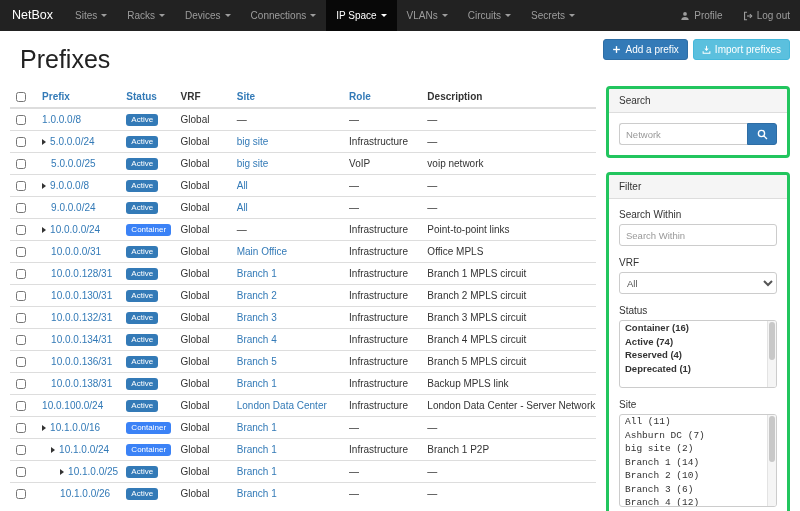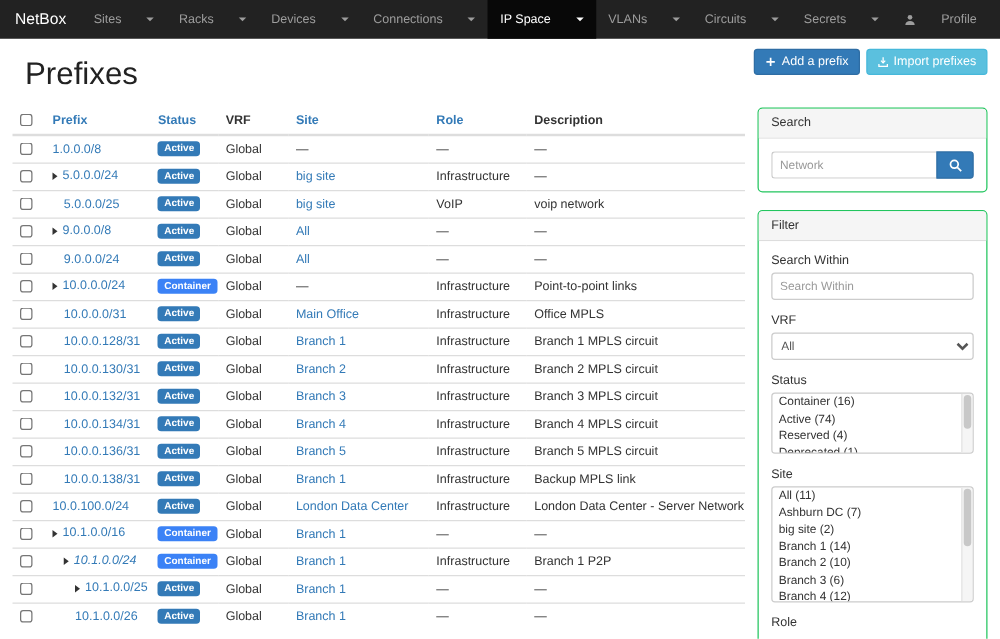--- a/index.html
+++ b/index.html
@@ -3,21 +3,21 @@
 <meta charset="utf-8">
 <style>
   * { box-sizing: border-box; margin: 0; padding: 0; }
   html,body { width: 800px; height: 511px; overflow: hidden; background: #fff;
     font-family: "Liberation Sans", "DejaVu Sans", sans-serif; color: #333; }
 
   
   .navbar { height: 31px; background: #222; display: flex; align-items: stretch; font-size: 10px; }
   .brand { color: #fff; font-size: 12.5px; line-height: 31px; padding: 0 12px; cursor: pointer; }
   .nav-left { display: flex; }
-  .nav-item { display: flex; align-items: center; gap: 20px; padding: 0 10px; color: #9d9d9d; cursor: pointer; white-space: nowrap; }
+  .nav-item { display: flex; align-items: center; gap: 4px; padding: 0 10px; color: #9d9d9d; cursor: pointer; white-space: nowrap; }
   .nav-item.active { background: #080808; color: #fff; }
   .caret-down { width: 0; height: 0; border-left: 3.5px solid transparent; border-right: 3.5px solid transparent; border-top: 3.5px solid currentColor; display: inline-block; }
   .nav-right { margin-left: auto; display: flex; }
   .nav-icon { width: 10px; height: 10px; }
 
   
   .content { position: relative; padding: 6px 10px 0 10px; }
   .actions { position: absolute; top: 8px; right: 10px; display: flex; gap: 5px; }
   .btn { display: flex; align-items: center; gap: 4px; font-size: 10px; color: #fff; border: 1px solid; border-radius: 3px; padding: 4px 8px; cursor: pointer; font-family: inherit; }
   .btn-add { background: #337ab7; border-color: #2e6da4; }
@@ -32,40 +32,40 @@
 
   
   table { width: 100%; border-collapse: collapse; font-size: 10px; table-layout: fixed; }
   th { text-align: left; font-weight: bold; padding: 5px 6px; border-bottom: 2px solid #ddd; color: #333; white-space: nowrap; }
   th.sortable { color: #337ab7; cursor: pointer; }
   td { padding: 3px 6px; border-top: 1px solid #ddd; height: 22px; vertical-align: middle; white-space: nowrap; overflow: hidden; }
   a { text-decoration: none; color: inherit; }
   .lnk { color: #337ab7; cursor: pointer; }
   .indent { display: inline-flex; align-items: center; }
   .caret-right { display: inline-block; width: 0; height: 0; border-top: 3.5px solid transparent; border-bottom: 3.5px solid transparent; border-left: 4.5px solid #333; margin-right: 4px; cursor: pointer; }
-  .badge { display: inline-block; padding: 2px 5px; border-radius: 3px; color: #fff; font-size: 8px; font-weight: bold; line-height: 1; }
+  .badge { display: inline-block; padding: 2px 5px; border-radius: 3px; color: #fff; font-size: 8px; font-weight: normal; line-height: 1; }
   .st-active { background: #337ab7; }
   .st-container { background: #3b82f6; }
   input[type="checkbox"] { width: 10px; height: 10px; cursor: pointer; vertical-align: middle; }
 
   
-  .panel { border: 1px solid #22c55e; border-radius: 4px; margin-bottom: 14px; background: #fff; }
+  .panel { border: 3px solid #22c55e; border-radius: 4px; margin-bottom: 14px; background: #fff; }
   .panel-heading { background: #f5f5f5; border-bottom: 1px solid #ddd; padding: 6px 10px; font-size: 10px; color: #333; border-radius: 3px 3px 0 0; }
   .panel-body { padding: 10px; }
   .input-group { display: flex; }
   .form-input { width: 100%; height: 22px; border: 1px solid #ccc; border-radius: 3px; padding: 0 6px; font-size: 9.5px; color: #555; font-family: inherit; background: #fff; }
   .form-input::placeholder { color: #999; }
   .input-group .form-input { flex: 1; min-width: 0; border-radius: 3px 0 0 3px; border-right: none; }
   .search-btn { width: 30px; height: 22px; background: #337ab7; border: 1px solid #2e6da4; border-radius: 0 3px 3px 0; display: flex; align-items: center; justify-content: center; cursor: pointer; }
   .filter-group { margin-bottom: 11px; }
   .filter-label { display: block; font-size: 10px; color: #333; margin-bottom: 4px; }
   select.form-input { padding: 0 3px; }
   .listbox { position: relative; border: 1px solid #ccc; border-radius: 3px; overflow: hidden; padding-right: 9px; background: #fff; }
-  .lb-status { height: 49px; }
-  .lb-site { height: 93px; }
+  .lb-status { height: 68px; font-weight: bold; }
+  .lb-site { height: 93px; font-family: Liberation Mono, monospace; }
   .opt { font-size: 9.5px; line-height: 11.5px; padding: 1px 5px; white-space: nowrap; overflow: hidden; cursor: pointer; color: #333; }
   .scrollbar { position: absolute; top: 0; right: 0; bottom: 0; width: 9px; background: #f5f5f5; border-left: 1px solid #e3e3e3; cursor: pointer; }
   .scroll-thumb { position: absolute; top: 1px; left: 1px; right: 1px; height: 58%; background: #c8c8c8; border-radius: 3px; }
 </style>
 </head>
 <body>
 
 <div class="navbar">
   <div class="brand">NetBox</div>
   <div class="nav-left">
@@ -458,21 +458,21 @@
               <td>
                 <a href="#" class="lnk">Branch 1</a>
               </td>
               <td>—</td>
               <td>—</td>
             </tr>
 
             <tr>
               <td><input type="checkbox" style=""></td>
               <td>
-                <span class="indent" style="margin-left: 9px; font-style: italic;">
+                <span class="indent" style="margin-left: 9px;">
                   <span class="caret-right"></span>
                   <a href="#" class="lnk">10.1.0.0/24</a>
                 </span>
               </td>
               <td>
                 <span class="badge st-container">Container</span>
               </td>
               <td>Global</td>
               <td>
                 <a href="#" class="lnk">Branch 1</a>

